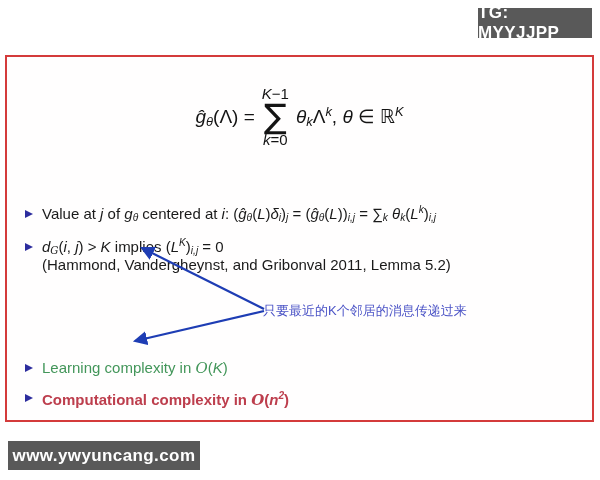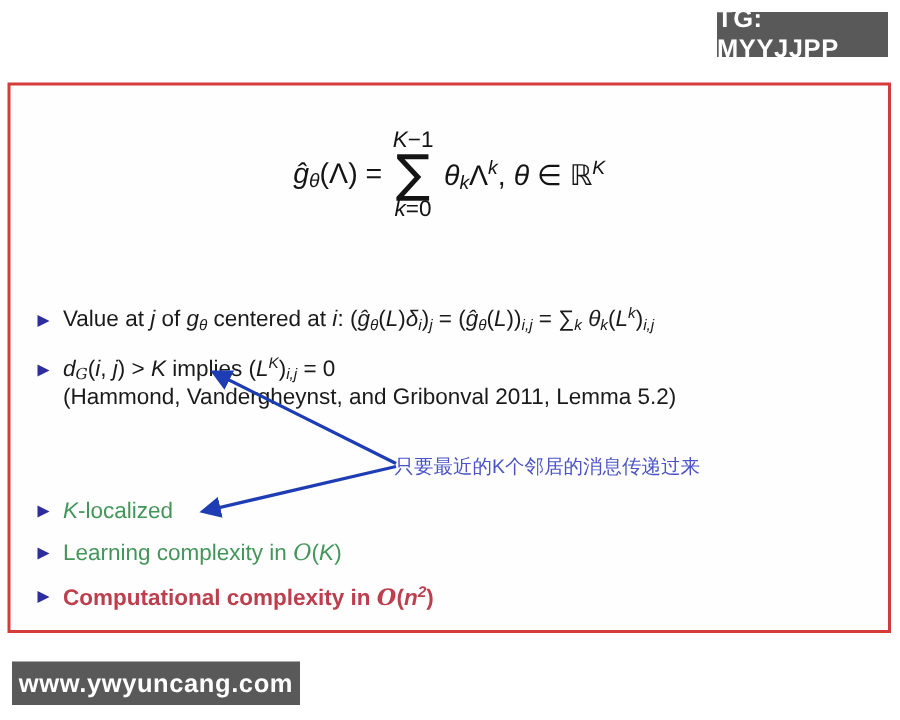--- a/index.html
+++ b/index.html
@@ -85,24 +85,20 @@
     <span class="tri"></span>
     <span class="content"><span class="sg-t">Value at </span><span class="sg-i">j</span><span class="sg-t"> of </span><span class="sg-i">g</span><span class="sg-isub">θ</span><span class="sg-t"> centered at </span><span class="sg-i">i</span><span class="sg-t">: (</span><span class="sg-i">ĝ</span><span class="sg-isub">θ</span><span class="sg-t">(</span><span class="sg-i">L</span><span class="sg-t">)</span><span class="sg-i">δ</span><span class="sg-isub">i</span><span class="sg-t">)</span><span class="sg-isub">j</span><span class="sg-t"> = (</span><span class="sg-i">ĝ</span><span class="sg-isub">θ</span><span class="sg-t">(</span><span class="sg-i">L</span><span class="sg-t">))</span><span class="sg-isub">i,j</span><span class="sg-t"> = ∑</span><span class="sg-isub">k</span><span class="sg-t"> </span><span class="sg-i">θ</span><span class="sg-isub">k</span><span class="sg-t">(</span><span class="sg-i">L</span><span class="sg-isup">k</span><span class="sg-t">)</span><span class="sg-isub">i,j</span></span>
   </div>
 
   <div class="row" style="top:176px">
     <span class="tri"></span>
     <span class="content"><span class="sg-i">d</span><span class="sg-calsub">G</span><span class="sg-t">(</span><span class="sg-i">i</span><span class="sg-t">, </span><span class="sg-i">j</span><span class="sg-t">) &gt; </span><span class="sg-i">K</span><span class="sg-t"> implies (</span><span class="sg-i">L</span><span class="sg-isup">K</span><span class="sg-t">)</span><span class="sg-isub">i,j</span><span class="sg-t"> = 0</span></span>
   </div>
   <div class="cont" style="top:198px"><span class="sg-t">(Hammond, Vandergheynst, and Gribonval 2011, Lemma 5.2)</span></div>
 
-  <div class="row c-green" style="top:274px">
-    <span class="tri"></span>
-    <span class="content"><span class="sg-i">K</span><span class="sg-t">-localized</span></span>
-  </div>
 
   <div class="row c-green" style="top:301px">
     <span class="tri"></span>
     <span class="content"><span class="sg-t">Learning complexity in </span><span class="sg-cal">O</span><span class="sg-t">(</span><span class="sg-i">K</span><span class="sg-t">)</span></span>
   </div>
 
   <div class="row c-red" style="top:329px">
     <span class="tri"></span>
     <span class="content"><span class="sg-t">Computational complexity in </span><span class="sg-cal">O</span><span class="sg-t">(</span><span class="sg-i">n</span><span class="sg-isup">2</span><span class="sg-t">)</span></span>
   </div>

